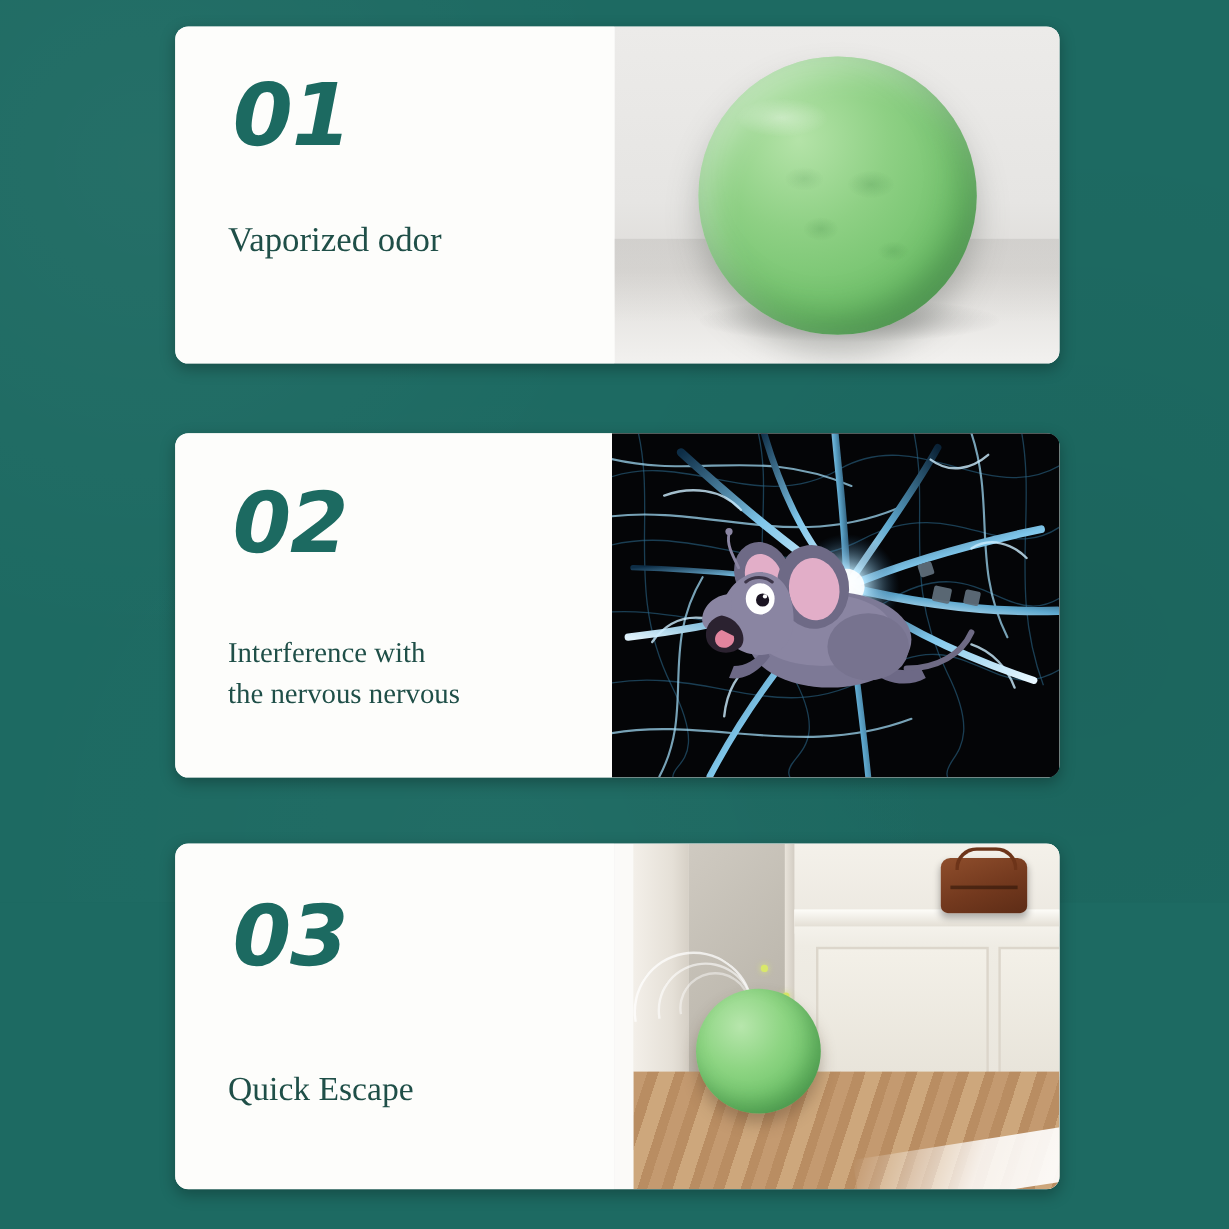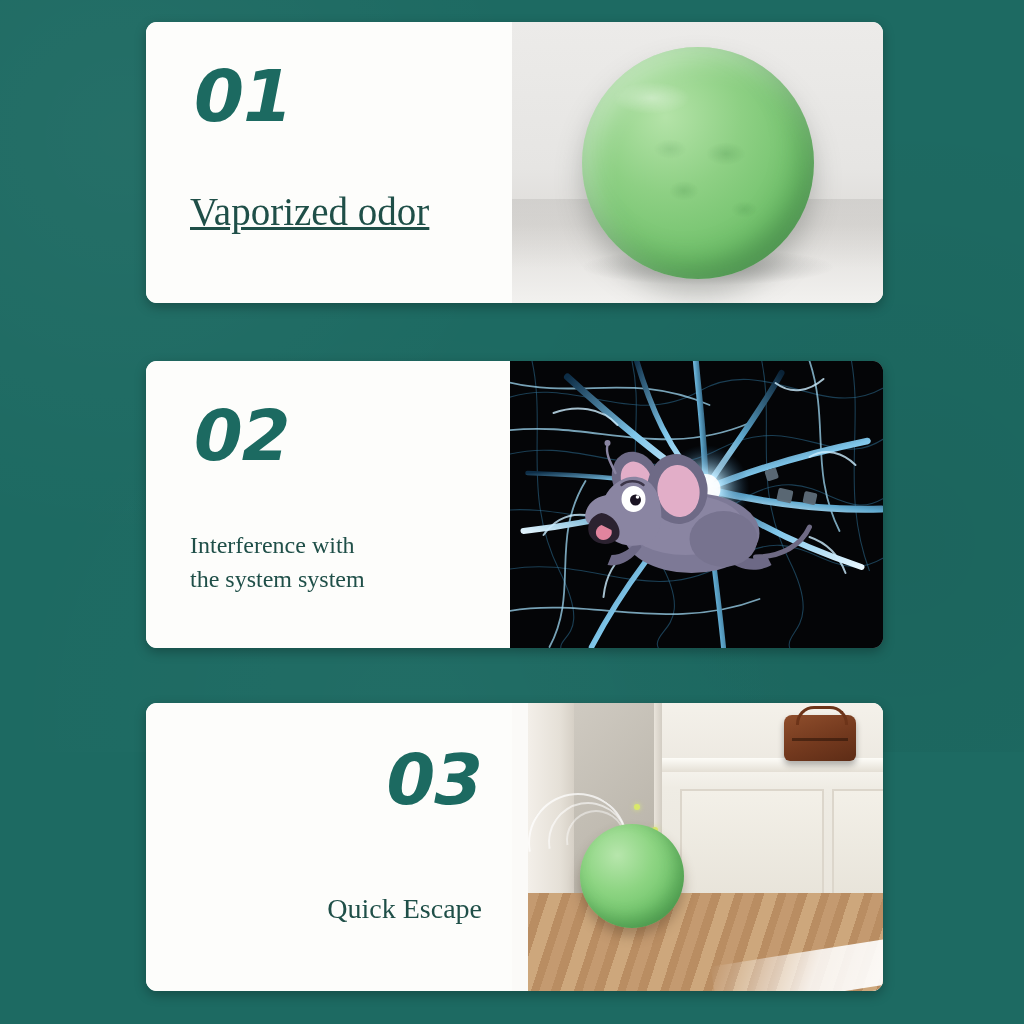--- a/index.html
+++ b/index.html
@@ -45,21 +45,21 @@
   .card-text {
     position: relative;
     flex: 0 0 366px;
     box-sizing: border-box;
     padding: 34px 30px 26px 44px;
     background: #fdfdfb;
     display: flex;
     flex-direction: column;
   }
   .card-2 .card-text { flex-basis: 364px; }
-  .card-3 .card-text { flex-basis: 366px; align-items: flex-end; }
+  .card-3 .card-text { flex-basis: 366px; }
 
   .card-number {
     font-family: "DejaVu Sans", sans-serif;
     font-style: italic;
     font-weight: bold;
     font-size: 72px;
     line-height: 0.95;
     color: #1c6a61;
     letter-spacing: -1px;
     margin: 6px 0 0 4px;
@@ -68,21 +68,21 @@
   .card-3 .card-number { font-size: 70px; margin-top: 10px; }
 
   .card-label {
     font-family: "Liberation Serif", serif;
     font-size: 38px;
     line-height: 1.42;
     color: #1f4f48;
     margin-top: auto;
     margin-bottom: 6px;
   }
-  .card-1 .card-label { font-size: 39px; margin-bottom: 38px; text-decoration: underline; }
+  .card-1 .card-label { font-size: 29px; margin-bottom: 56px; }
   .card-2 .card-label { font-size: 24px; margin-bottom: 26px; }
   .card-3 .card-label { font-size: 28px; margin-bottom: 36px; }
   .card-label .line { display: block; white-space: nowrap; }
 
   .card-media {
     position: relative;
     flex: 1 1 auto;
     overflow: hidden;
   }
 
@@ -276,21 +276,21 @@
         <div class="ball-1"></div>
       </div>
     </div>
   </div>
 
   <div class="card card-2">
     <div class="card-text">
       <div class="card-number">02</div>
       <div class="card-label">
         <span class="line">Interference with</span>
-        <span class="line">the system system</span>
+        <span class="line">the nervous nervous</span>
       </div>
     </div>
     <div class="card-media">
       <div class="photo-neuro">
         <svg viewBox="0 0 374 287" preserveAspectRatio="xMidYMid slice">
           <defs>
             <radialGradient id="hubGlow" cx="50%" cy="50%" r="50%">
               <stop offset="0%" stop-color="#ffffff" stop-opacity="1"></stop>
               <stop offset="35%" stop-color="#b9e8ff" stop-opacity="0.85"></stop>
               <stop offset="100%" stop-color="#1d4f77" stop-opacity="0"></stop>

